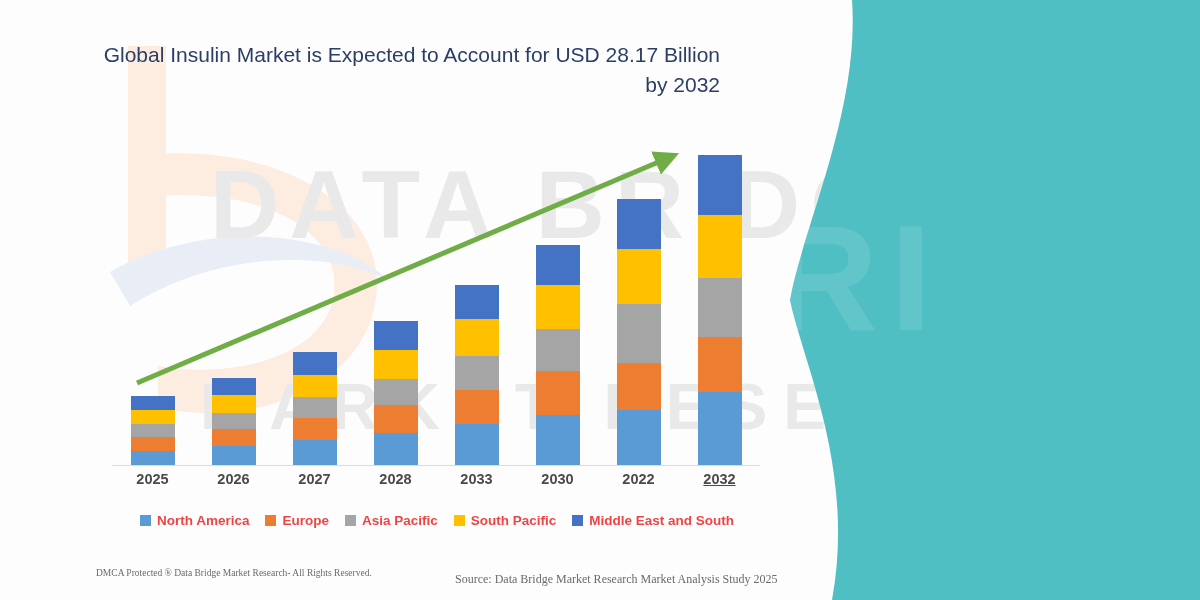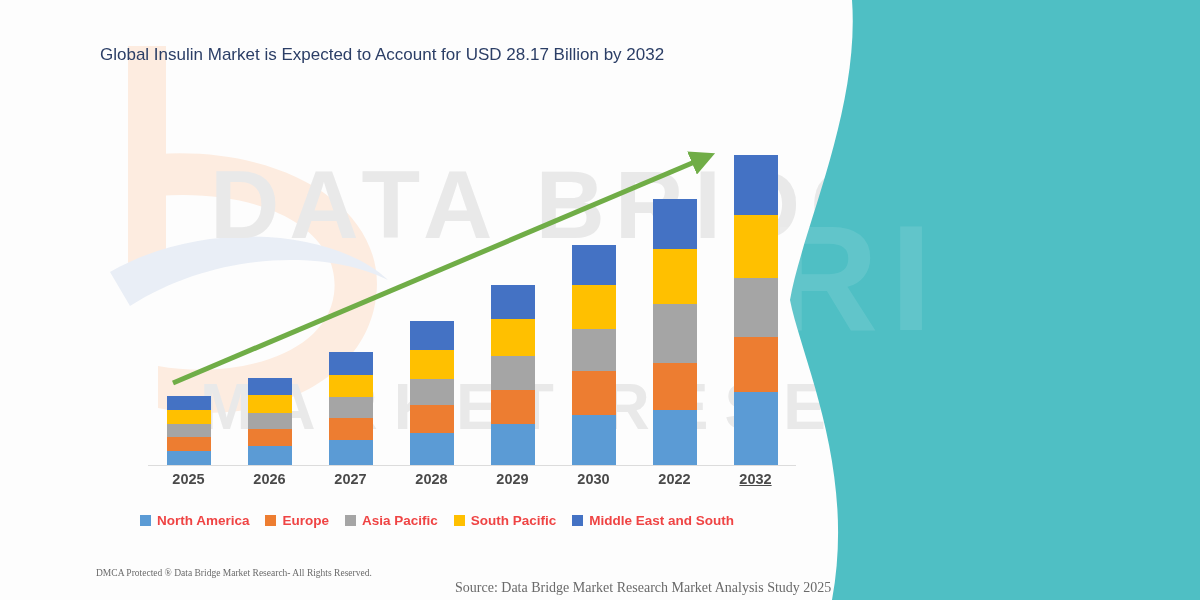--- a/index.html
+++ b/index.html
@@ -22,25 +22,25 @@
   .wm-line{
     position:absolute;color:#e9e9e9;font-weight:700;letter-spacing:10px;
     white-space:nowrap;user-select:none;
   }
   .wm-data{left:210px;top:150px;font-size:96px;}
   .wm-market{left:200px;top:370px;font-size:64px;letter-spacing:16px;}
 
   
   .title{
     position:absolute;left:100px;top:40px;width:620px;
-    text-align:left;color:#2b3e66;font-size:17px;line-height:30px;
+    text-align:right;color:#2b3e66;font-size:21px;line-height:30px;
     font-weight:400;
   }
 
-  .plot{position:absolute;left:0;top:0;width:790px;height:428px;margin-left:36px;}
+  .plot{position:absolute;left:0;top:0;width:790px;height:428px;}
   .axis{
     position:absolute;left:112px;top:465px;width:648px;height:1px;background:#dcdcdc;
   }
   .bars{position:absolute;left:112px;top:140px;width:648px;height:325px;}
   .bar-group{
     position:absolute;bottom:0;width:81px;height:325px;
     display:flex;flex-direction:column;justify-content:flex-end;align-items:center;
   }
   .bar{width:44px;display:flex;flex-direction:column;}
   .seg{width:100%;}
@@ -60,21 +60,21 @@
   .legend-swatch{width:11px;height:11px;display:inline-block;}
   .legend-label{color:#ef4444;font-size:13.5px;font-weight:700;white-space:nowrap;}
 
   
   .footer{position:absolute;left:0;top:568px;width:790px;height:22px;}
   .footer-dmca{
     position:absolute;left:96px;top:0;color:#6a6a6a;font-size:9.5px;
     font-family:"Liberation Serif", serif;white-space:nowrap;
   }
   .footer-source{
-    position:absolute;left:455px;top:12px;color:#6a6a6a;font-size:14px;
+    position:absolute;left:455px;top:4px;color:#6a6a6a;font-size:12px;
     font-family:"Liberation Serif", serif;white-space:nowrap;
   }
 
   
   .panel{position:absolute;left:760px;top:0;width:440px;height:600px;}
   .panel-svg{position:absolute;left:0;top:0;}
 </style>
 </head>
 <body>
 
@@ -167,21 +167,21 @@
             <div class="seg" style="background: rgb(237, 125, 49); height: 54.913px;"></div>
             <div class="seg" style="background: rgb(91, 155, 213); height: 72.9606px;"></div>
           </div>
         </div>
       </div>
     <div id="xlabels">
         <div class="xlab" style="left: 112px;">2025</div>
         <div class="xlab" style="left: 193px;">2026</div>
         <div class="xlab" style="left: 274px;">2027</div>
         <div class="xlab" style="left: 355px;">2028</div>
-        <div class="xlab" style="left: 436px;">2029</div>
+        <div class="xlab" style="left: 436px;">2033</div>
         <div class="xlab" style="left: 517px;">2030</div>
         <div class="xlab" style="left: 598px;">2022</div>
         <div class="xlab" style="left: 679px; text-decoration: underline;">2032</div>
       </div>
 
     <svg class="arrow" viewBox="0 0 790 600">
       <defs>
         <marker id="ahead" markerWidth="5" markerHeight="5" refX="2.6" refY="2.5" orient="auto">
           <path d="M0,0 L5,2.5 L0,5 Z" fill="#70ad47"></path>
         </marker>

